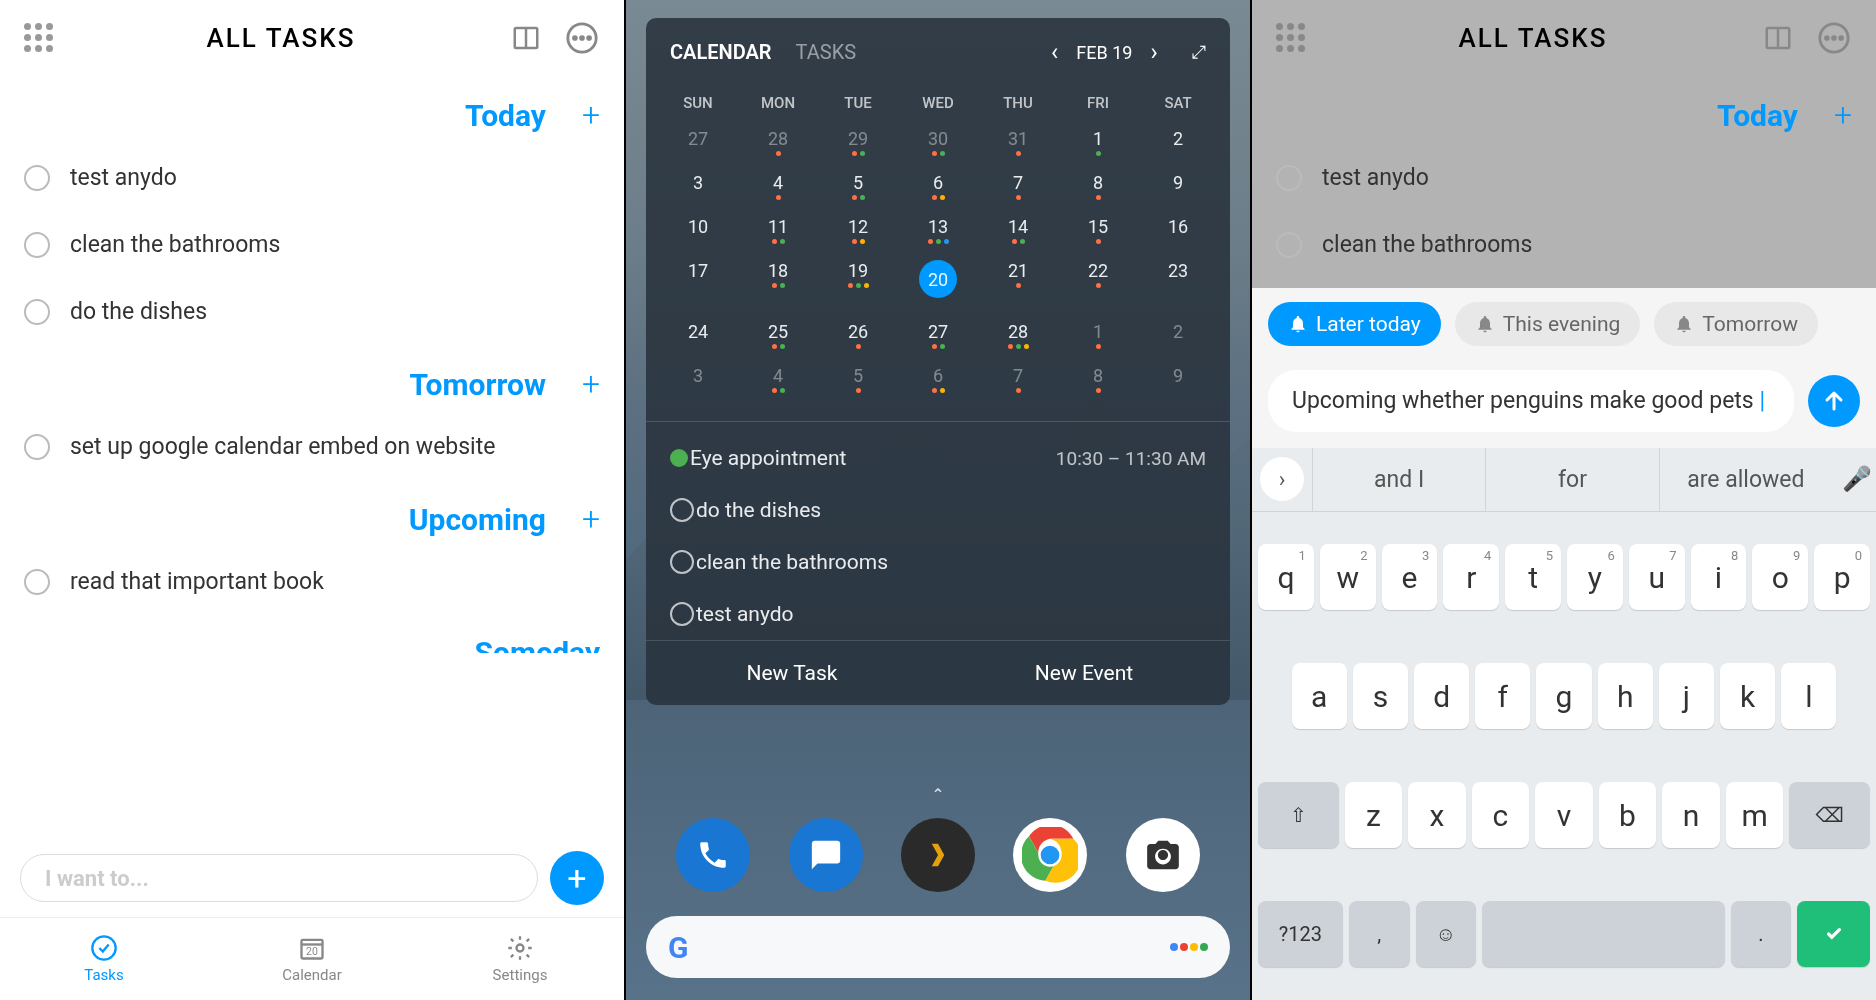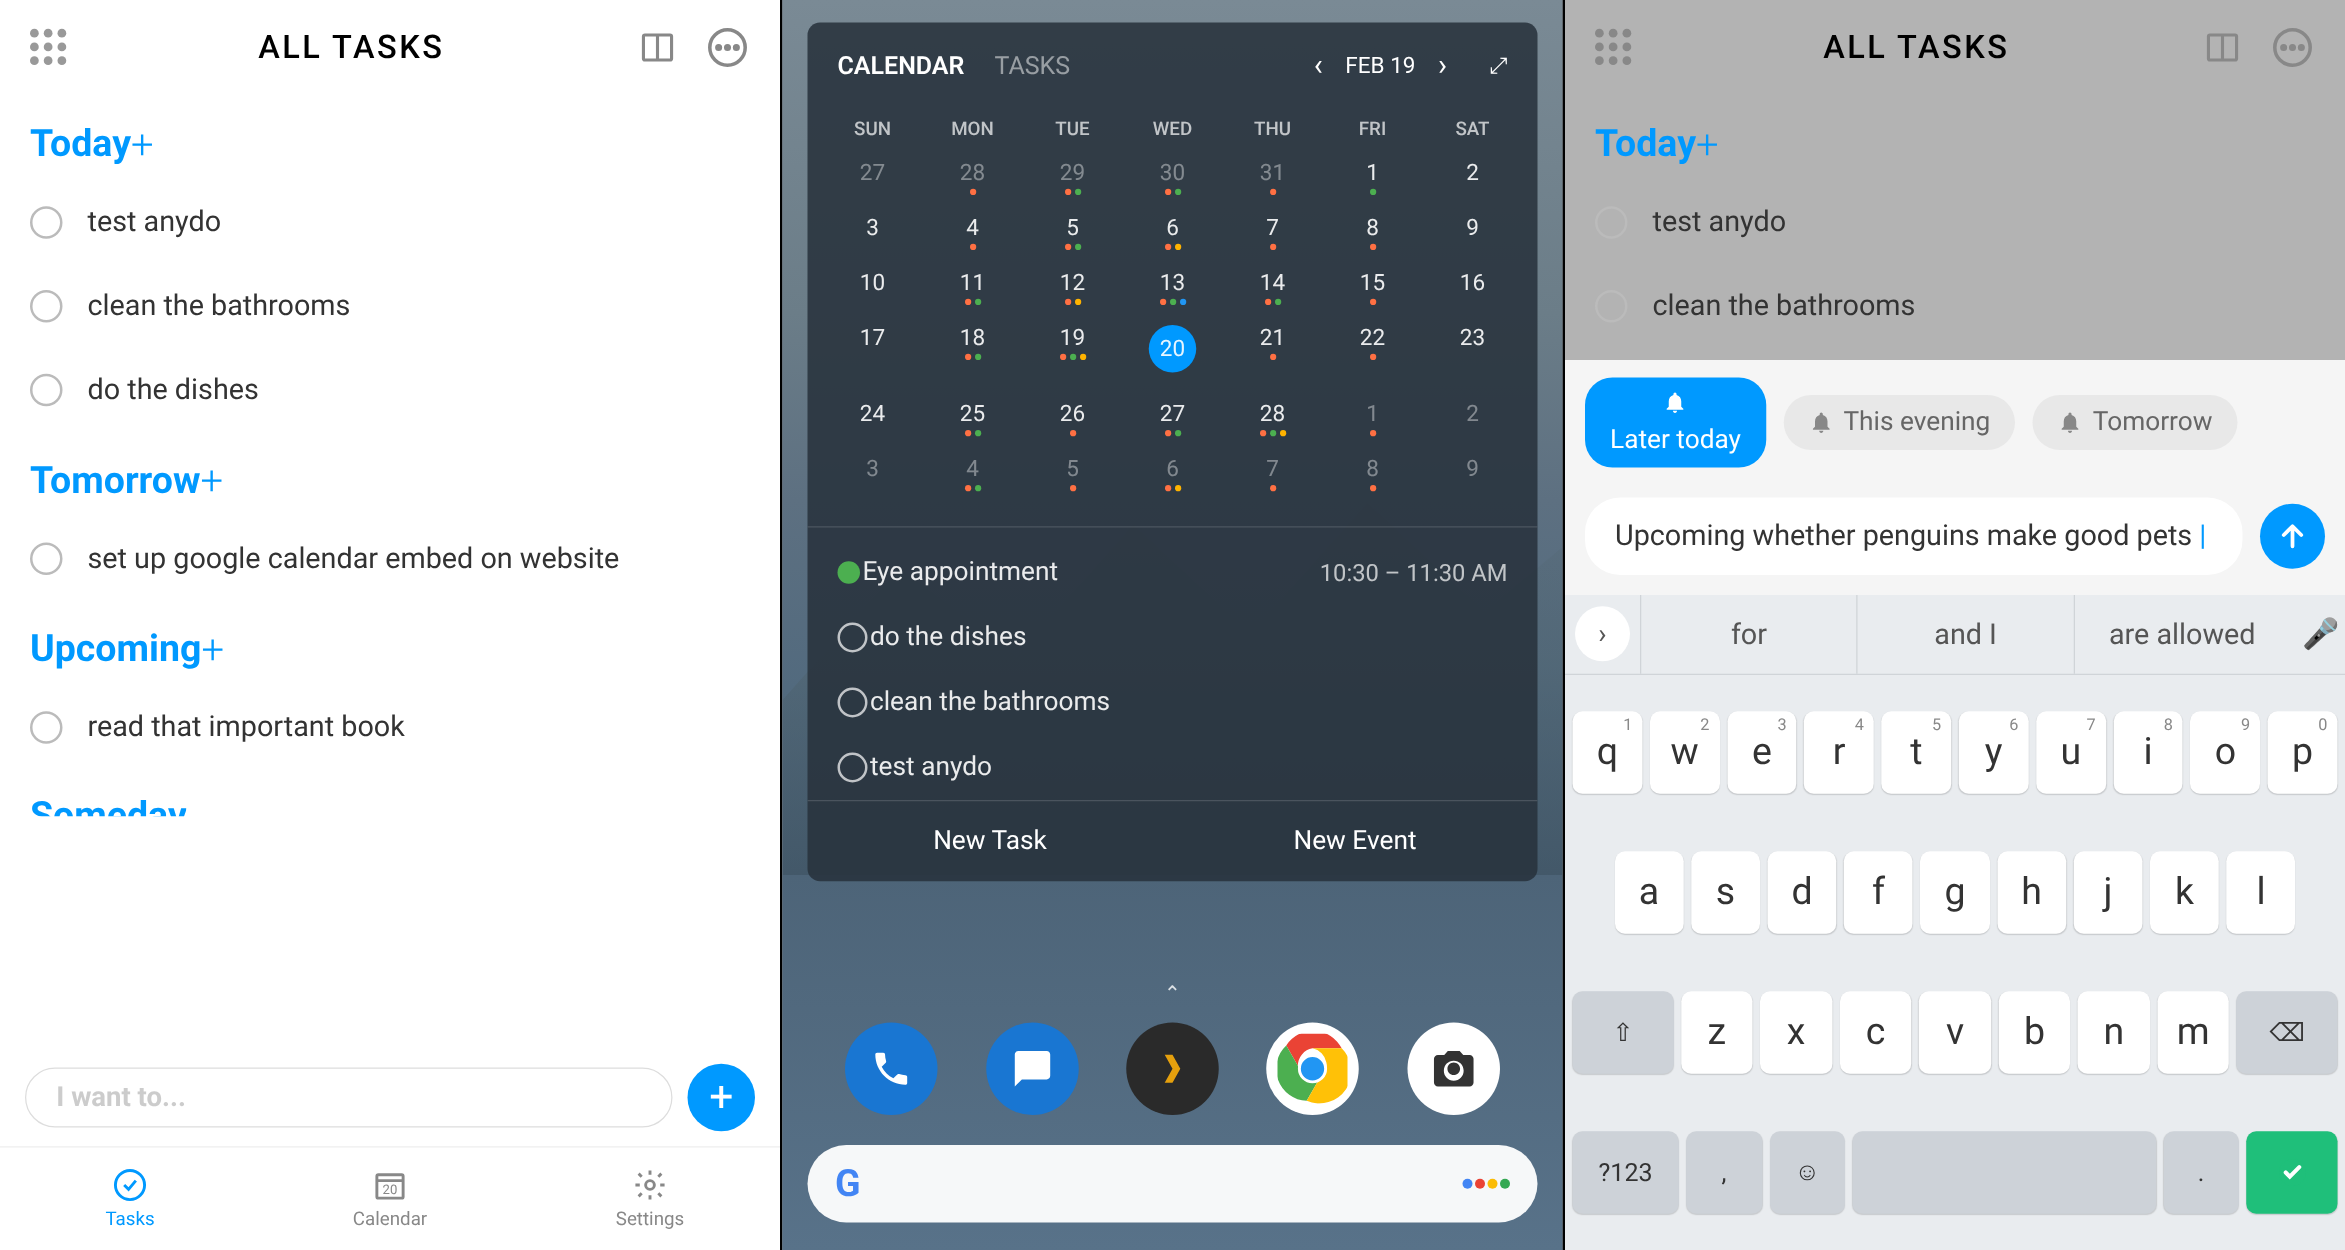--- a/index.html
+++ b/index.html
@@ -14,21 +14,21 @@
 .header { display: flex; align-items: center; justify-content: space-between; padding: 20px 24px; }
 .menu-dots { width: 30px; height: 30px; display: grid; grid-template-columns: repeat(3, 1fr); gap: 3px; }
 .menu-dots span { width: 7px; height: 7px; background: #999; border-radius: 50%; }
 .panel3 .menu-dots span { background: #888; }
 .title { font-size: 26px; font-weight: 500; letter-spacing: 2px; }
 .header-icons { display: flex; gap: 20px; align-items: center; }
 .book-icon, .more-icon { width: 36px; height: 36px; display: flex; align-items: center; justify-content: center; }
 .book-icon svg, .more-icon svg { stroke: #888; fill: none; stroke-width: 2; }
 
 .content { flex: 1; overflow-y: auto; padding: 0 24px; }
-.section-header { display: flex; justify-content: flex-start; align-items: center; margin: 20px 0 10px; }
+.section-header { display: flex; justify-content: flex-end; align-items: center; margin: 20px 0 10px; gap: 36px; }
 .section-title { color: #0099ff; font-size: 30px; font-weight: 700; }
 .plus-btn { color: #0099ff; font-size: 32px; font-weight: 300; cursor: pointer; }
 .task-item { display: flex; align-items: center; gap: 20px; padding: 20px 0; }
 .task-circle { width: 26px; height: 26px; border: 2px solid #bbb; border-radius: 50%; flex-shrink: 0; }
 .task-text { font-size: 23px; color: #333; }
 
 .bottom-input { position: absolute; bottom: 83px; left: 0; right: 0; padding: 12px 20px; background: linear-gradient(to bottom, rgba(255,255,255,0), rgba(255,255,255,0.9) 30%, #fff); display:flex; gap:12px; align-items:center; }
 .input-pill { flex:1; height: 48px; background: #fff; border: 1px solid #ddd; border-radius: 24px; padding: 0 24px; display: flex; align-items: center; color: #ccc; font-size: 22px; font-weight: bold; }
 .fab { width: 54px; height: 54px; background: #0099ff; border-radius: 50%; display: flex; align-items: center; justify-content: center; color: #fff; font-size: 34px; }
 
@@ -79,21 +79,21 @@
 .google-g { font-size: 30px; font-weight: bold; }
 .assistant-dots { display:flex; gap:2px; }
 .assistant-dots span { width: 8px; height: 8px; border-radius:50%; }
 
 
 .panel3 .header, .panel3 .content { background: transparent; }
 .panel3-top { flex: 0 0 auto; }
 .add-sheet { background: #f5f5f5; flex: 1; display: flex; flex-direction: column; }
 .chips { display: flex; gap: 14px; padding: 14px 16px; overflow: hidden; align-items: center; }
 .chip { display: flex; align-items: center; gap: 8px; padding: 10px 20px; border-radius: 22px; background: #e8e8e8; color: #666; font-size: 21px; white-space: nowrap; }
-.chip.active { background: #0099ff; color: #fff; flex-direction: column; }
+.chip.active { background: #0099ff; color: #fff; }
 .chip svg { width: 20px; height: 20px; }
 
 .input-row { display: flex; gap: 14px; padding: 10px 16px 16px; align-items: center; }
 .task-input { flex: 1; background: #fff; border-radius: 28px; padding: 16px 24px; font-size: 23px; color: #333; line-height: 1.3; }
 .cursor { color: #0099ff; animation: blink 1s infinite; }
 @keyframes blink { 50% { opacity: 0; } }
 .send-btn { width: 52px; height: 52px; background: #0099ff; border-radius: 50%; display: flex; align-items: center; justify-content: center; }
 .send-btn svg { stroke: #fff; fill: #fff; }
 
 .keyboard { background: #e9ecef; flex:1; display:flex; flex-direction:column; }
@@ -516,22 +516,22 @@
       <div class="task-input"><span>Upcoming whether penguins make good pets</span> <span class="cursor">|</span></div>
       <div class="send-btn">
           <svg width="24" height="24" viewBox="0 0 24 24">
             <path d="M12 20V4M5 11l7-7 7 7" stroke="#fff" stroke-width="3" fill="none" stroke-linecap="round" stroke-linejoin="round"></path>
           </svg>
         </div>
     </div>
     <div class="keyboard">
       <div class="suggest-row">
         <div class="suggest-expand">›</div>
+        <div class="suggest">and I</div>
         <div class="suggest">for</div>
-        <div class="suggest">and I</div>
         <div class="suggest">are allowed</div>
         <div class="mic-icon">🎤</div>
       </div>
       <div class="key-rows" id="key-rows">
           <div class="key-row">
             <div class="key "><span class="key-num">1</span>q</div>
             <div class="key "><span class="key-num">2</span>w</div>
             <div class="key "><span class="key-num">3</span>e</div>
             <div class="key "><span class="key-num">4</span>r</div>
             <div class="key "><span class="key-num">5</span>t</div>

